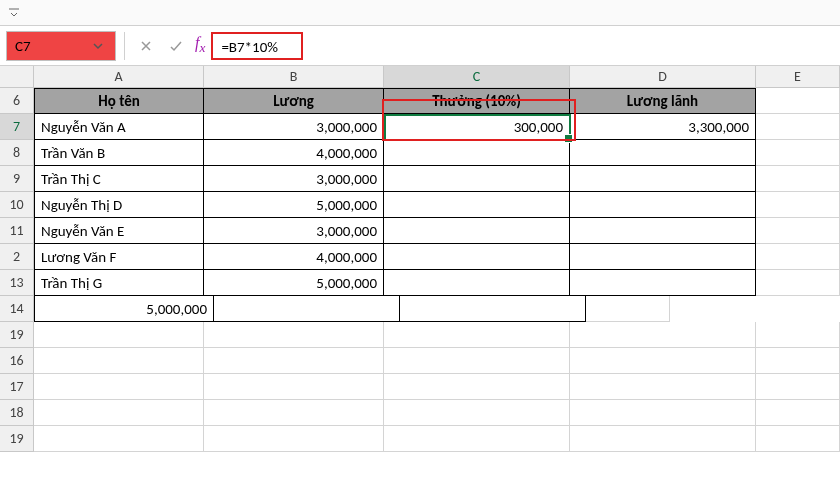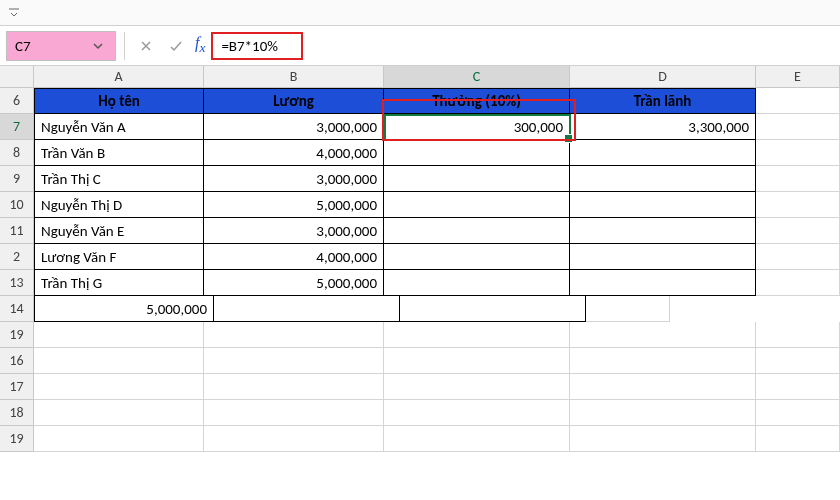--- a/index.html
+++ b/index.html
@@ -35,21 +35,21 @@
     padding: 4px 6px;
     gap: 4px;
   }
   .namebox {
     width: 110px;
     height: 30px;
     border: 1px solid #c0c0c0;
     display: flex;
     align-items: center;
     padding: 0 8px;
-    background: #f9a8d4;
+    background: #ef4444;
     position: relative;
   }
   .namebox .nb-label { flex: 1; }
   .namebox .nb-drop {
     width: 18px;
     display: flex;
     justify-content: center;
     align-items: center;
   }
   .vsep {
@@ -64,30 +64,29 @@
     display: flex;
     align-items: center;
     justify-content: center;
     color: #777;
   }
   .fx-btn svg { display: block; }
   .fx-label {
     font-style: italic;
     font-family: 'Times New Roman', serif;
     font-size: 16px;
-    color: #1d4ed8;
+    color: #a21caf;
     padding: 0 2px;
   }
   .formula-input {
     border: 2px solid #e02020;
-    padding: 12px 8px;
+    padding: 4px 8px;
     min-width: 92px;
     height: 28px;
     display: flex;
-    align-items: center;
   }
   .grid-area {
     position: relative;
     display: flex;
   }
   .rowhdr-col {
     width: 34px;
     flex-shrink: 0;
   }
   .cells-col {
@@ -145,21 +144,21 @@
     align-items: center;
     overflow: hidden;
     white-space: nowrap;
   }
   .wA { width: 170px; }
   .wB { width: 180px; }
   .wC { width: 186px; }
   .wD { width: 186px; }
   .wE { width: 84px; }
   .thead {
-    background: #1d4ed8;
+    background: #a3a3a3;
     font-weight: bold;
     justify-content: center;
     border-right: 1px solid #000;
     border-bottom: 1px solid #000;
     border-top: 1px solid #000;
   }
   .thead:first-child { border-left: 1px solid #000; }
   .tbody {
     border-right: 1px solid #000;
     border-bottom: 1px solid #000;
@@ -255,21 +254,21 @@
         <div class="colhdr wB" style="width: 180px;">B</div>
         <div class="colhdr wC sel" style="width: 186px;">C</div>
         <div class="colhdr wD" style="width: 186px;">D</div>
         <div class="colhdr wE" style="width: 84px;">E</div>
       </div>
     <div id="sheetbody" style="position:relative;">
         <div class="sheet-row">
           <div class="cell thead wA">Họ tên</div>
           <div class="cell thead wB">Lương</div>
           <div class="cell thead wC">Thưởng (10%)</div>
-          <div class="cell thead wD">Trần lãnh</div>
+          <div class="cell thead wD">Lương lãnh</div>
           <div class="cell wE"></div>
         </div>
         <div class="sheet-row">
           <div class="cell tbody wA txt-left">Nguyễn Văn A</div>
           <div class="cell tbody wB txt-num">3,000,000</div>
           <div class="cell tbody wC txt-num">300,000</div>
           <div class="cell tbody wD txt-num">3,300,000</div>
           <div class="cell wE"></div>
         </div>
         <div class="sheet-row">

